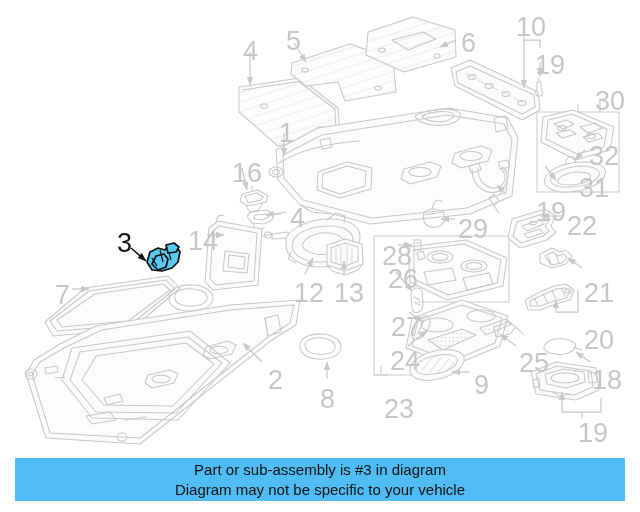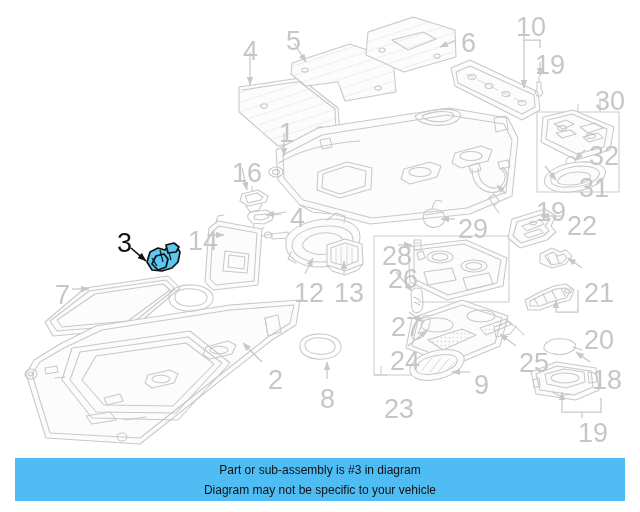--- a/index.html
+++ b/index.html
@@ -27,21 +27,21 @@
 
   #banner{
     position:absolute;
     left:15px;top:458px;width:610px;height:43px;
     background:#4fbdf4;
     display:flex;flex-direction:column;
     align-items:center;justify-content:center;
   }
   #banner .bl{
     color:#111111;
-    font-size:12px;
+    font-size:15px;
     line-height:20px;
     font-weight:400;
     white-space:nowrap;
   }
 </style>
 </head>
 <body>
 
 <div id="diagram-root">
 

